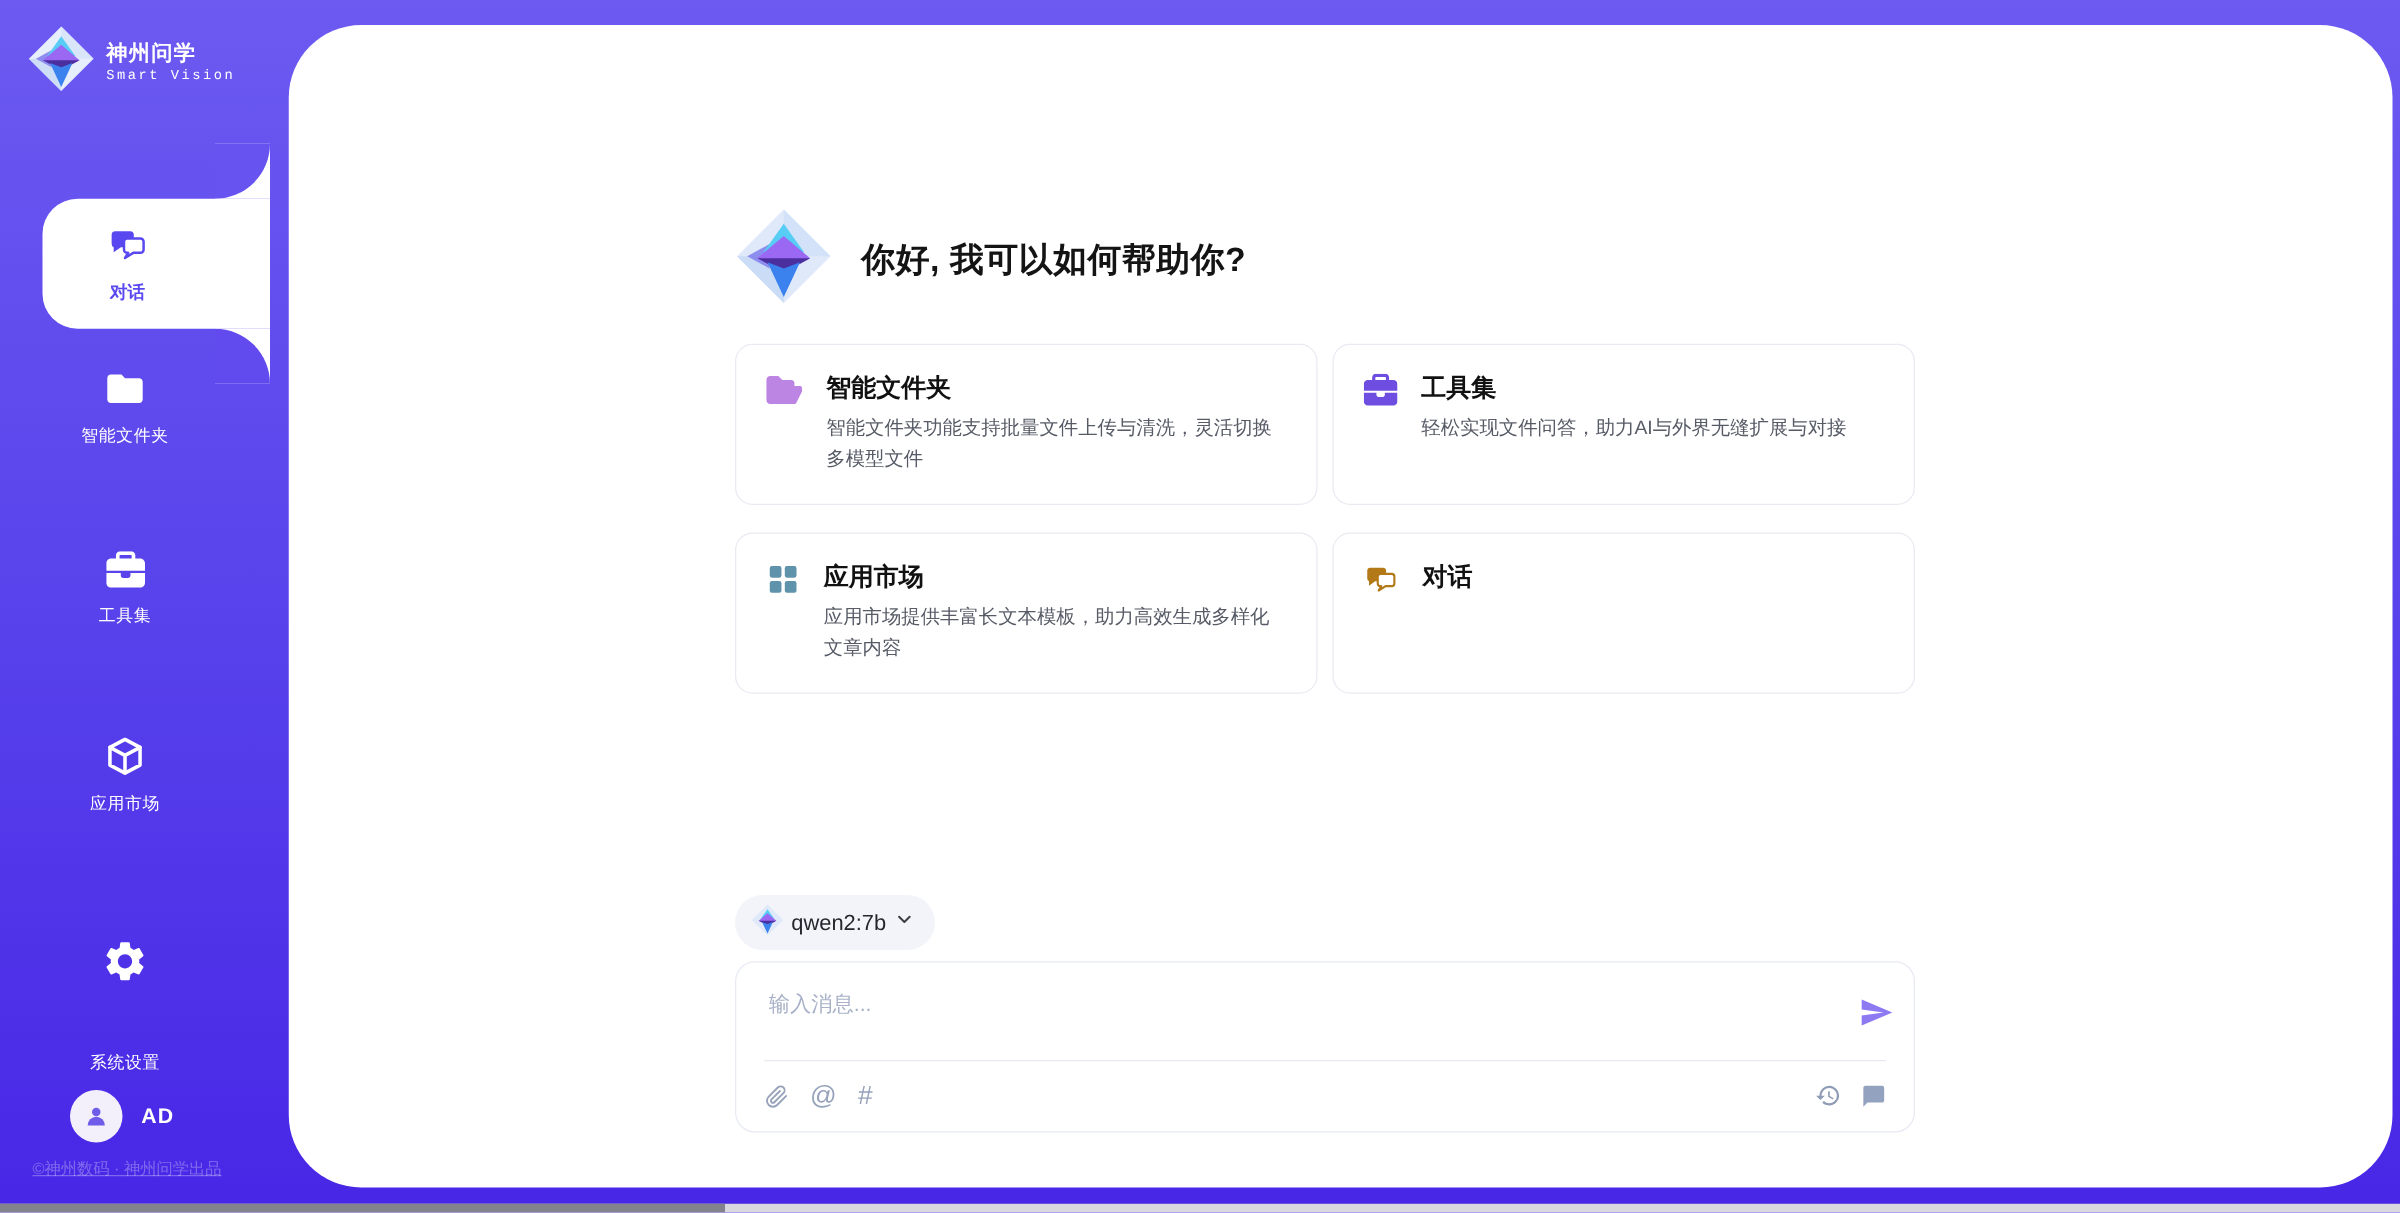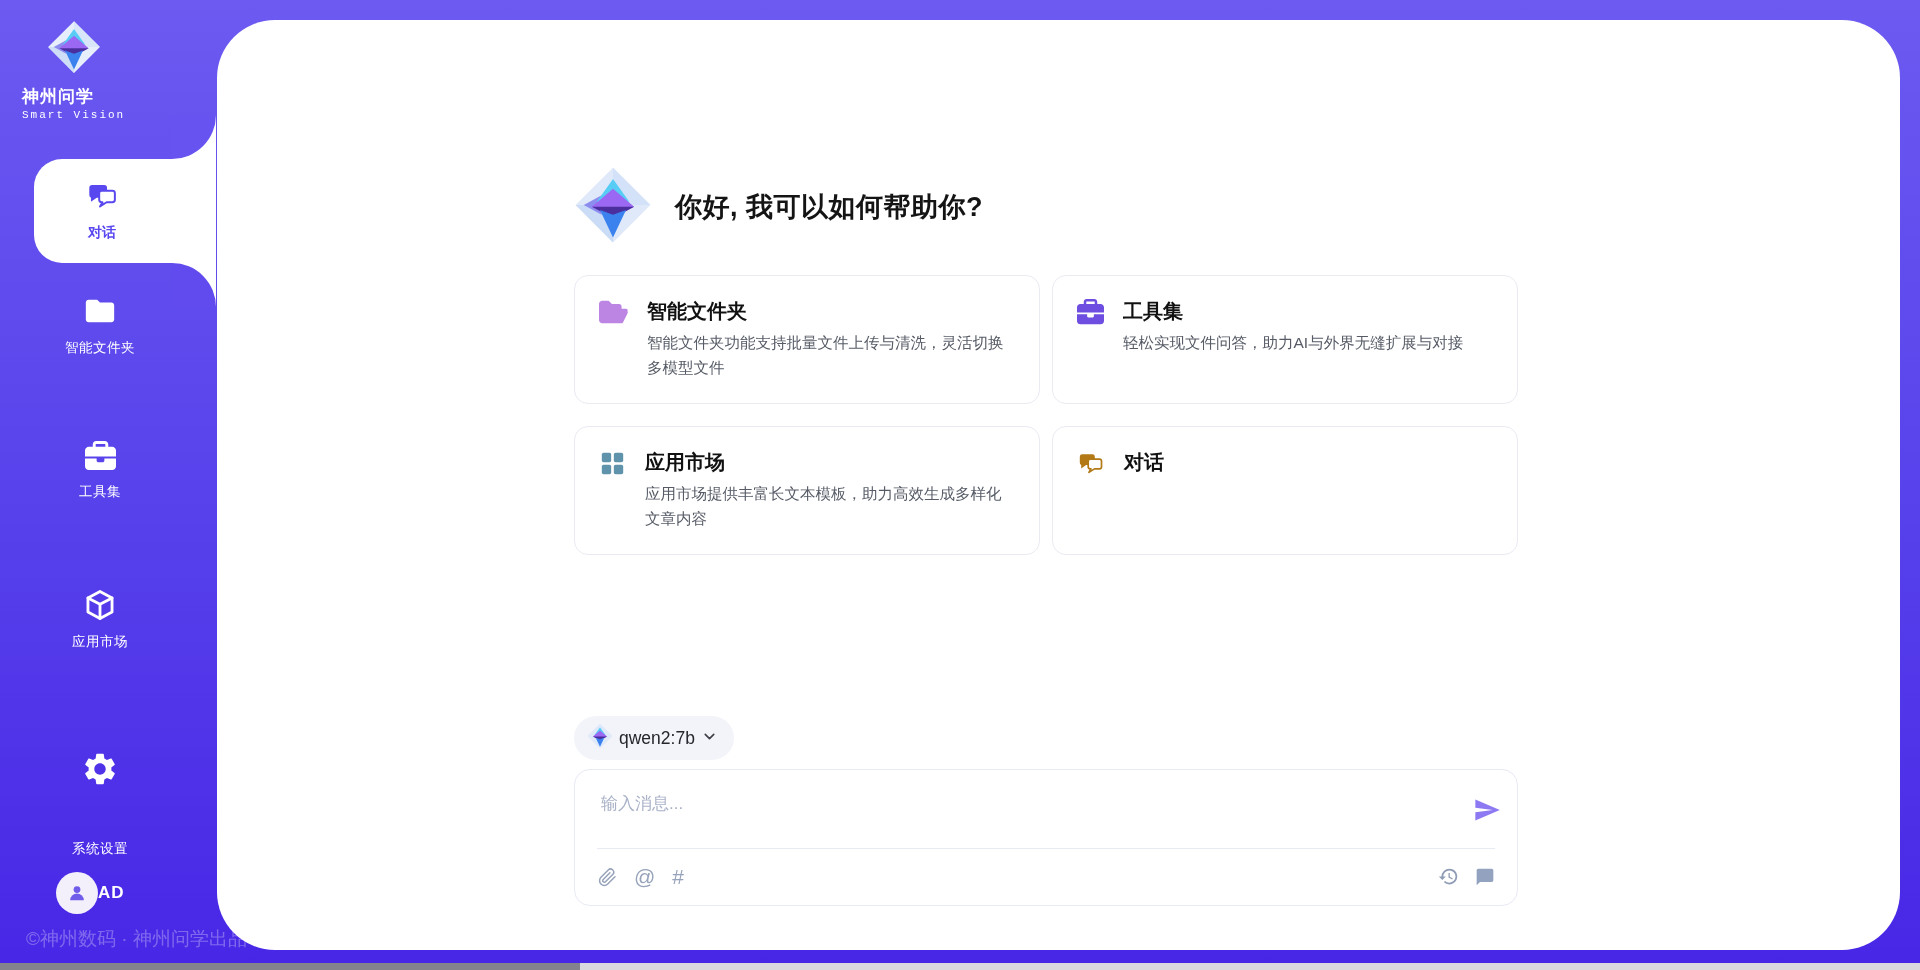--- a/index.html
+++ b/index.html
@@ -3,47 +3,47 @@
 <meta charset="utf-8">
 <style>
   html,body{margin:0;padding:0;}
   body{
     width:1920px;height:970px;overflow:hidden;position:relative;
     background:linear-gradient(180deg,#6C5AF1 0%,#5640EB 55%,#4826E6 100%);
     font-family:"Liberation Sans","DejaVu Sans",sans-serif;
     -webkit-font-smoothing:antialiased;
   }
   .panel{
-    position:absolute;left:217px;top:20px;width:1683px;height:930px;
+    position:absolute;left:231px;top:20px;width:1683px;height:930px;
     background:#ffffff;border-radius:58px;
   }
   
-  .brand{position:absolute;left:22px;top:20px;display:flex;align-items:center;gap:9px;flex-direction:column;}
+  .brand{position:absolute;left:22px;top:20px;display:flex;align-items:center;gap:9px;}
   .brand-name{color:#fff;font-size:17px;font-weight:700;letter-spacing:1px;line-height:20px;}
   .brand-sub{color:#fff;font-size:11px;letter-spacing:2px;margin-top:2px;font-family:Liberation Mono, monospace;}
   .active-tab{
     position:absolute;left:34px;top:159px;width:182px;height:104px;background:#fff;
     border-radius:28px 0 0 28px;display:flex;flex-direction:column;align-items:center;
     justify-content:center;gap:7px;padding-right:46px;box-sizing:border-box;cursor:pointer;
   }
   .active-tab .tab-label{color:#5948ef;font-size:14px;font-weight:600;}
   .fillet{position:absolute;left:172px;width:44px;height:44px;background:#fff;}
   .fillet-top{top:115px;}
   .fillet-bottom{top:263px;}
   .fillet-top .pc{position:absolute;inset:0;background:#6753EF;border-bottom-right-radius:44px;}
   .fillet-bottom .pc{position:absolute;inset:0;background:#614BEE;border-top-right-radius:44px;}
   .nav-item{
     position:absolute;left:0;width:200px;display:flex;flex-direction:column;align-items:center;
     gap:7px;color:#ffffff;cursor:pointer;
   }
   .nav-item .nav-label{font-size:13.5px;letter-spacing:.5px;}
-  .user-row{position:absolute;left:56px;top:872px;display:flex;align-items:center;cursor:pointer;}
+  .user-row{position:absolute;left:56px;top:872px;display:flex;align-items:center;gap:15px;cursor:pointer;}
   .avatar{width:42px;height:42px;border-radius:50%;background:#f4f0fb;display:flex;align-items:center;justify-content:center;}
   .user-name{color:#fff;font-size:17px;font-weight:600;letter-spacing:1px;}
-  .copyright{position:absolute;left:26px;top:926px;color:rgba(255,255,255,0.3);font-size:19px;}
+  .copyright{position:absolute;left:26px;top:926px;color:rgba(255,255,255,0.3);font-size:13px;text-decoration:underline;}
   
   .greeting{position:absolute;left:357px;top:146px;display:flex;align-items:center;gap:23px;}
   .greeting h1{margin:0;font-size:27px;font-weight:700;color:#141414;letter-spacing:.5px;}
   .cards{
     position:absolute;left:357px;top:255px;width:944px;
     display:grid;grid-template-columns:466px 466px;grid-template-rows:129px 129px;gap:22px 12px;
   }
   .card{
     border:1px solid #eaeaf2;border-radius:14px;background:#fff;box-sizing:border-box;
     padding:21px 24px;display:flex;gap:19px;cursor:pointer;

